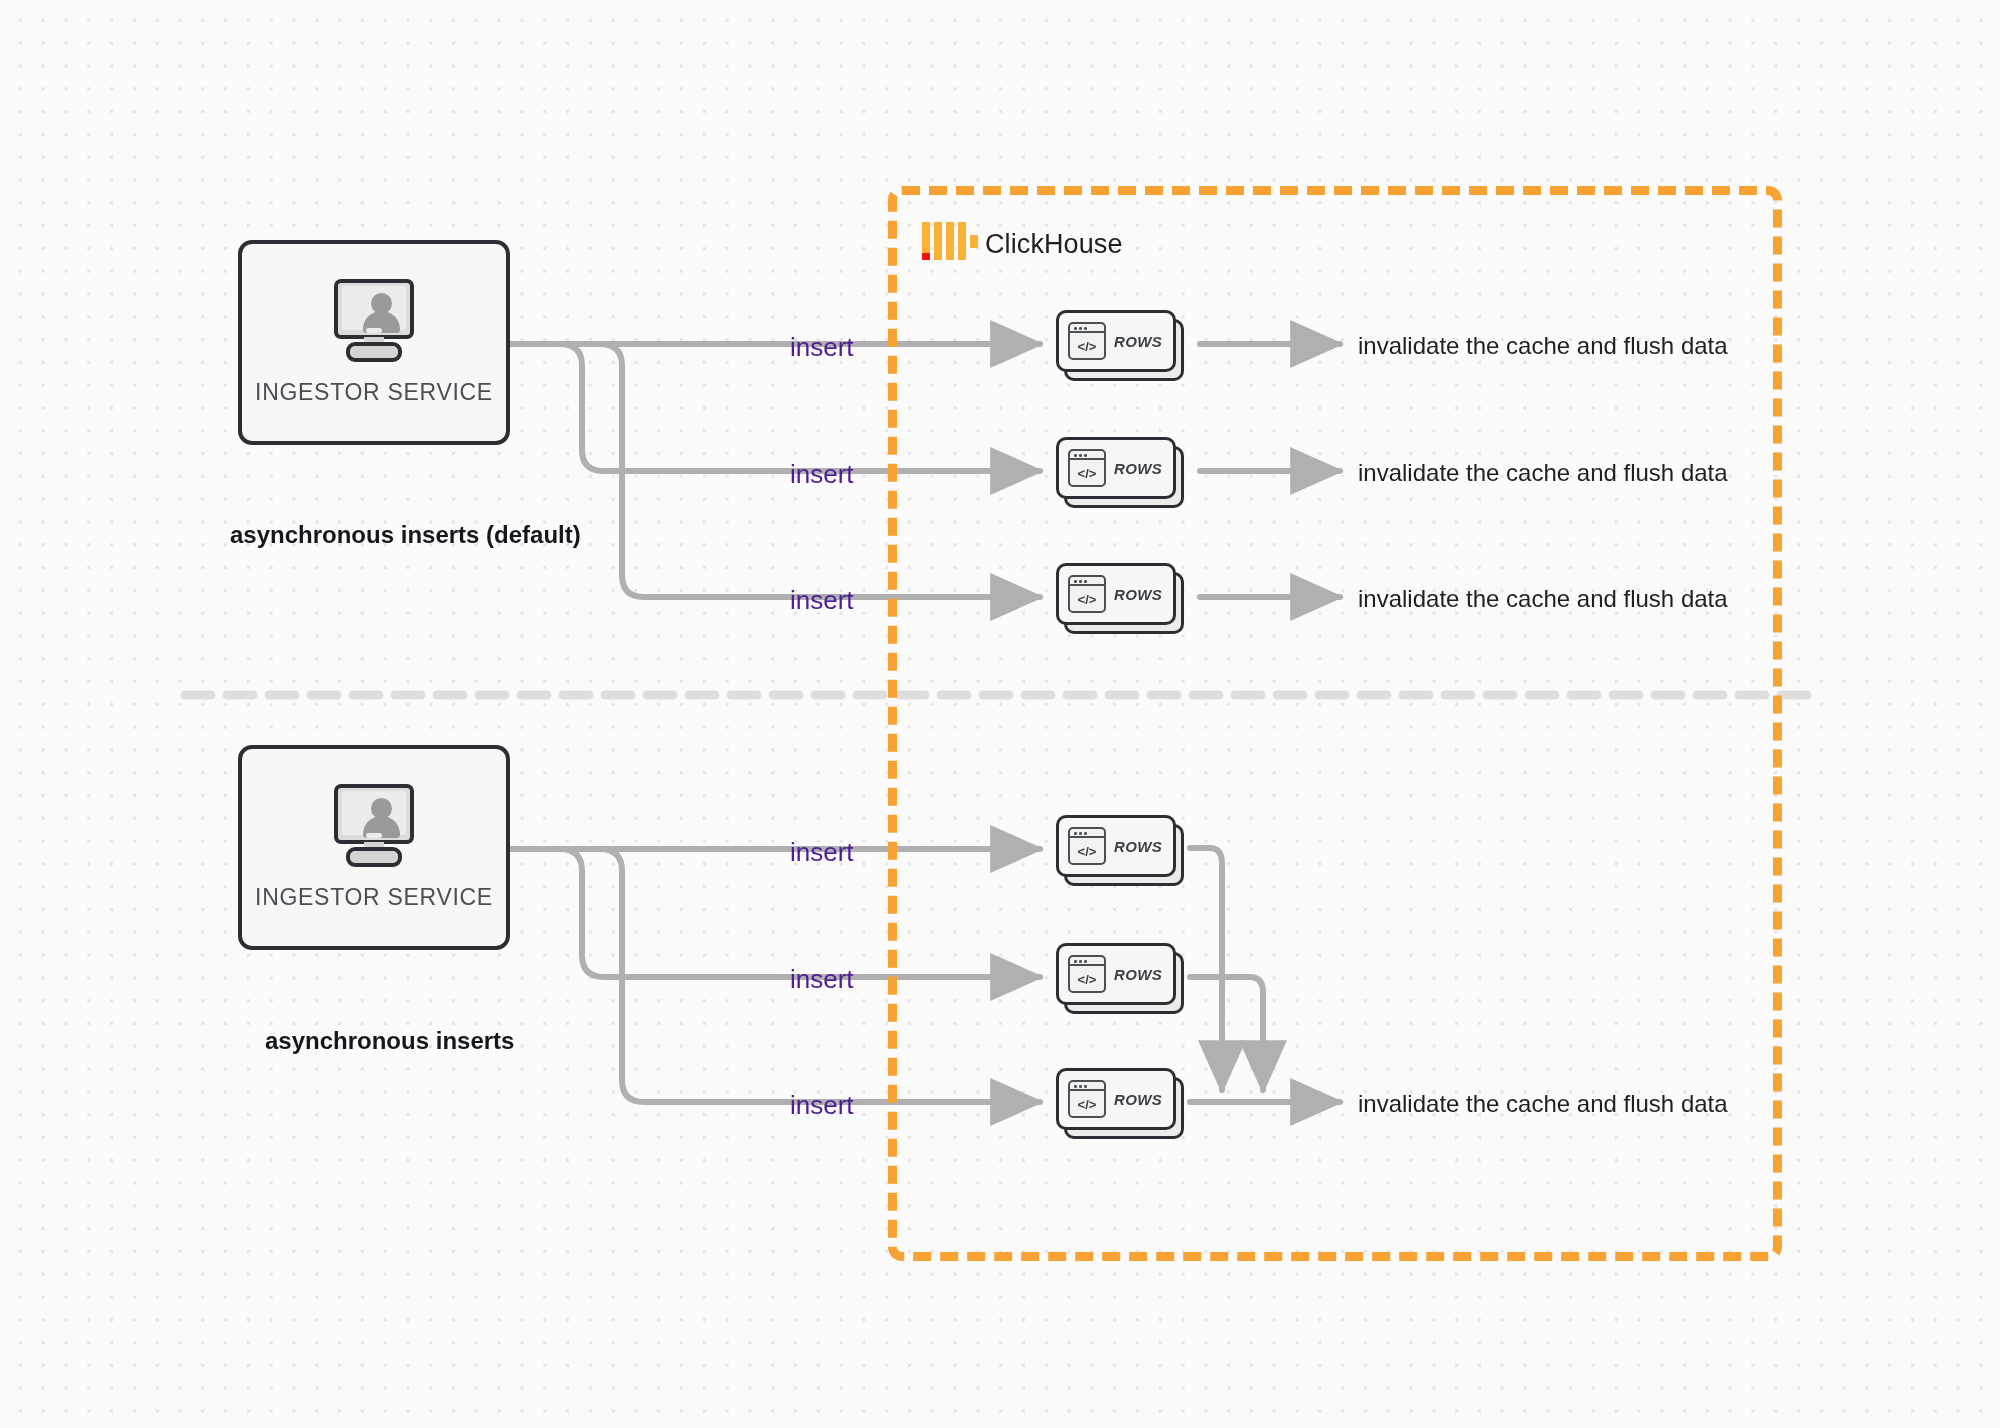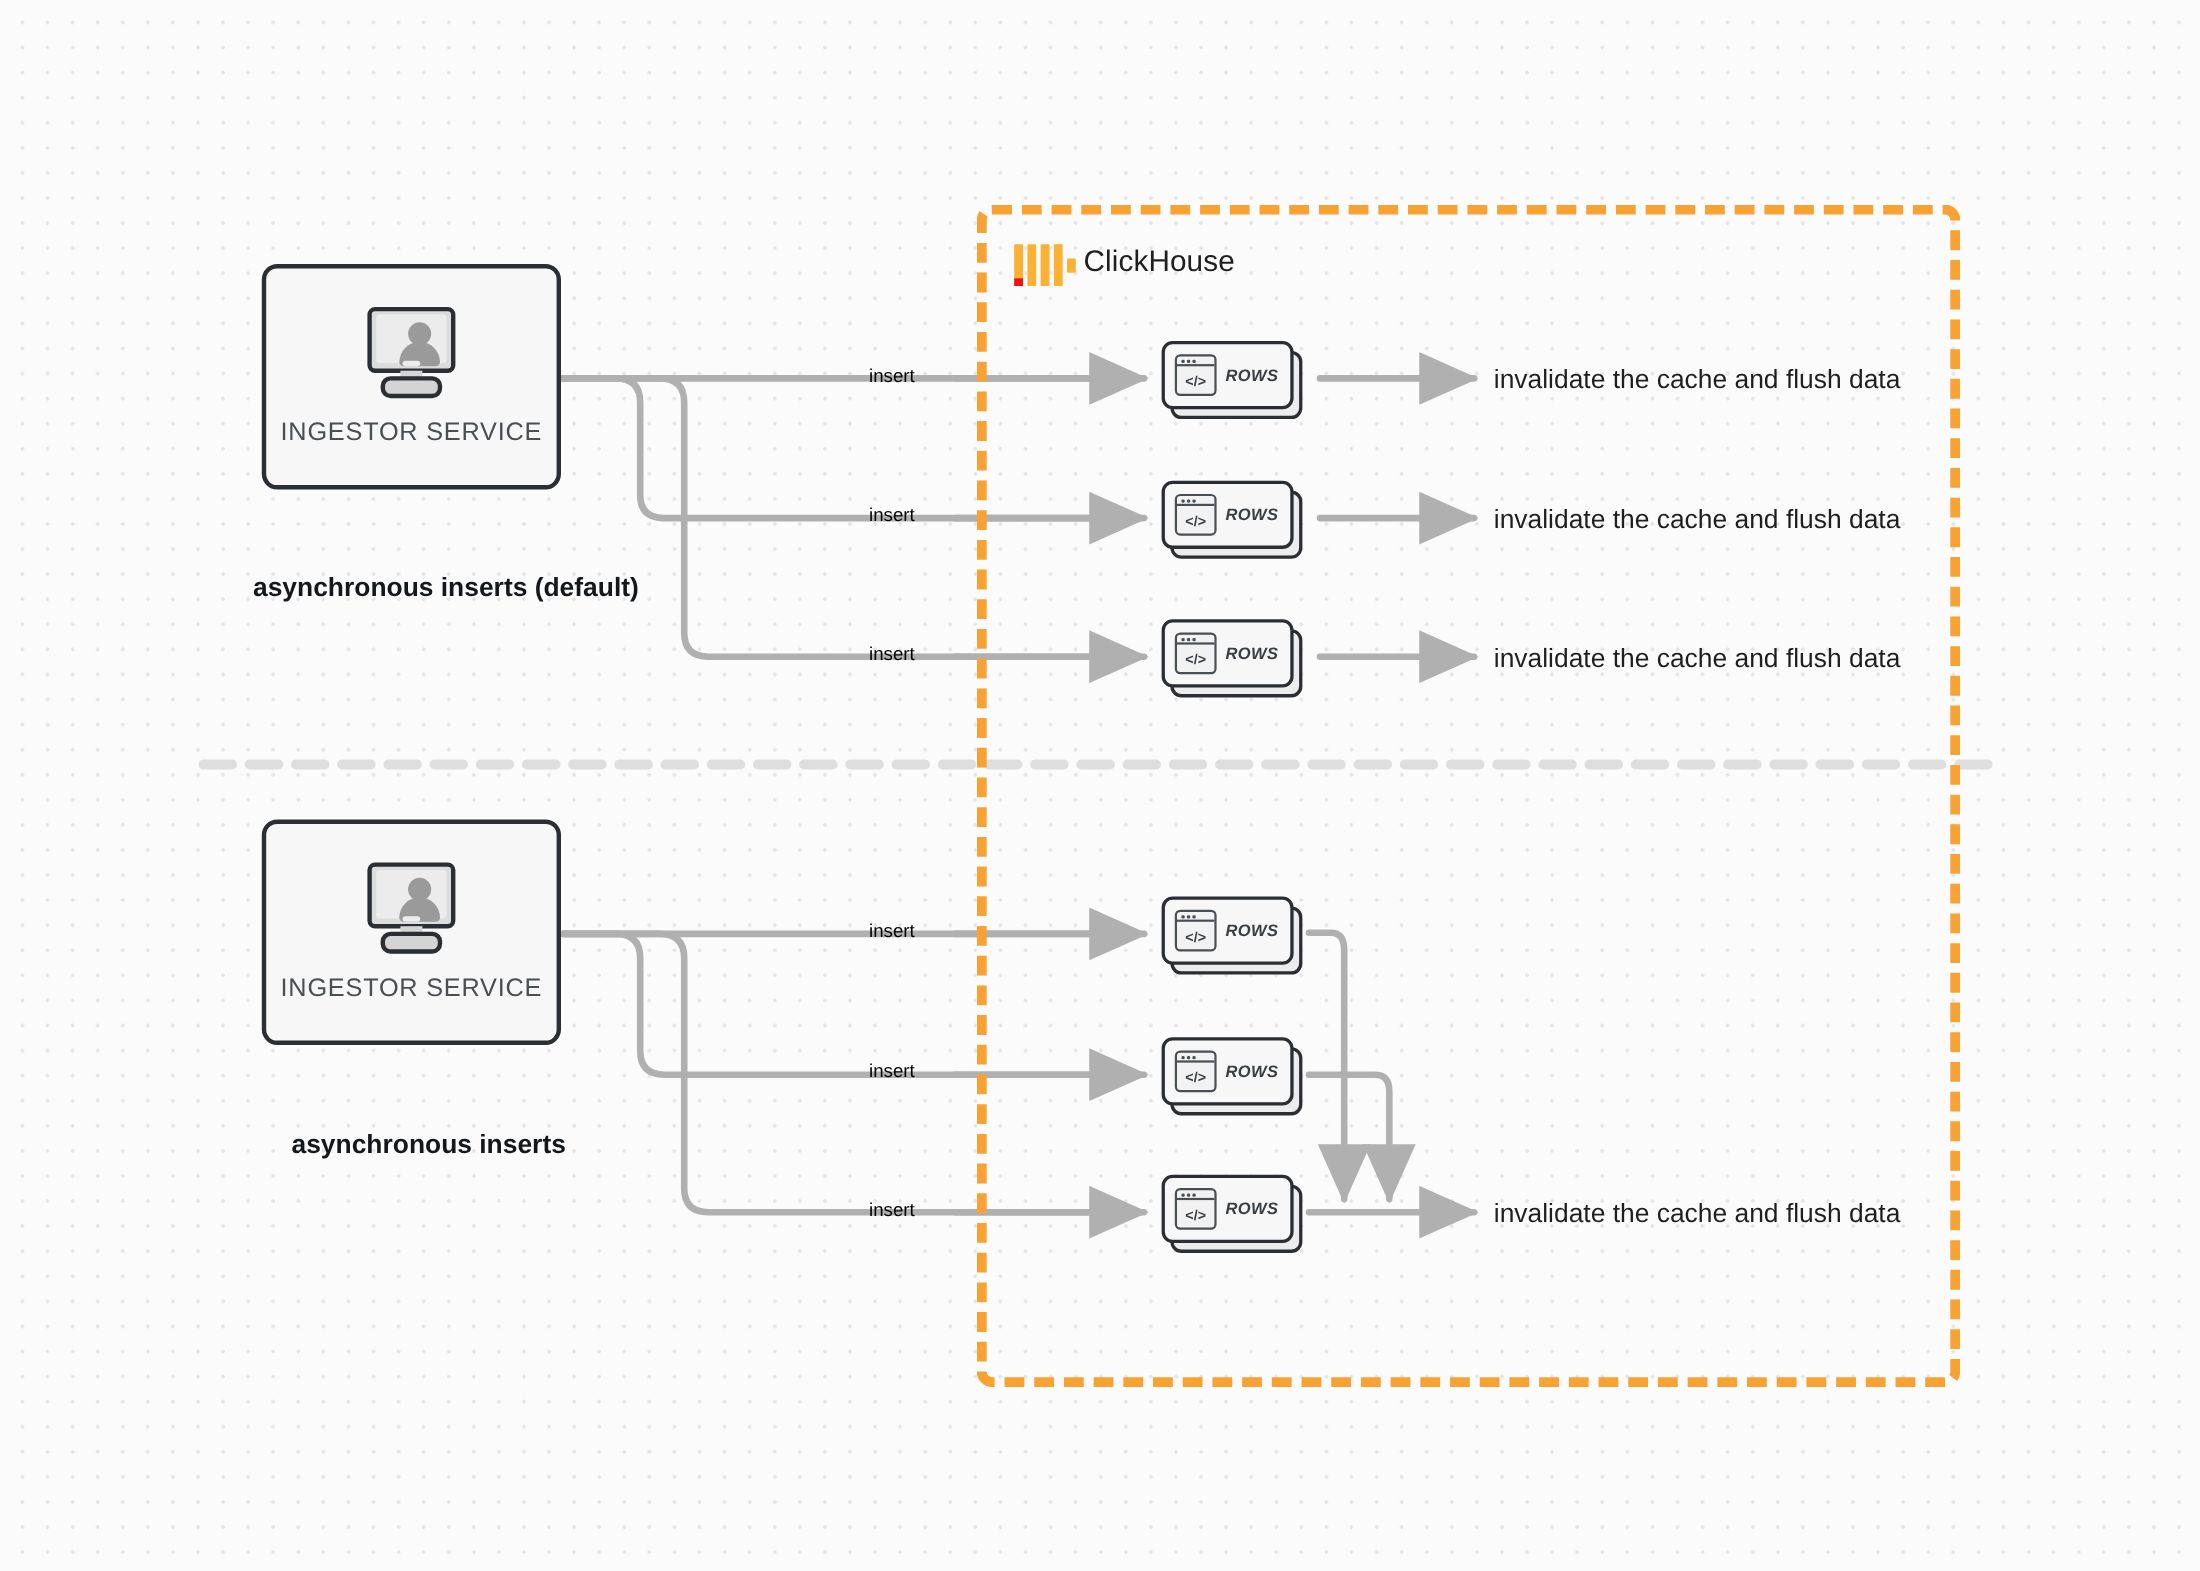--- a/index.html
+++ b/index.html
@@ -23,21 +23,21 @@
   
   .ch-boundary{
     position:absolute;
     left:888px;top:186px;width:894px;height:1075px;
     border:9px dashed #f7a233;
     border-radius:14px;
     box-sizing:border-box;
   }
   .ch-logo-wrap{
     position:absolute;left:922px;top:222px;
-    display:flex;align-items:flex-start;gap:18px;
+    display:flex;align-items:flex-end;gap:18px;
   }
   .ch-mark{position:relative;width:45px;height:38px;}
   .ch-mark i{position:absolute;bottom:0;width:7.5px;background:#fbb134;border-radius:1px;}
   .ch-mark i.b1{left:0px;height:38px;}
   .ch-mark i.b2{left:12px;height:38px;}
   .ch-mark i.b3{left:24px;height:38px;}
   .ch-mark i.b4{left:36px;height:38px;}
   .ch-mark .red{position:absolute;left:0px;bottom:0;width:7.5px;height:7px;background:#f21212;}
   .ch-mark .stub{position:absolute;left:48px;bottom:12px;width:7.5px;height:13px;background:#fbb134;border-radius:1px;}
   .ch-name{font-size:27px;color:#1f1f1f;letter-spacing:.1px;}
@@ -89,21 +89,21 @@
   .win-bar{position:absolute;left:0;top:0;right:0;height:9px;border-bottom:2px solid #4a4f54;box-sizing:border-box;}
   .win-bar b{position:absolute;top:3px;width:2.5px;height:2.5px;border-radius:50%;background:#4a4f54;}
   .win-bar b:nth-child(1){left:4px;}
   .win-bar b:nth-child(2){left:9px;}
   .win-bar b:nth-child(3){left:14px;}
   .win-code{position:absolute;left:0;right:0;top:10px;bottom:0;display:flex;align-items:center;justify-content:center;
     font-size:13px;color:#3a3f44;font-family:"Liberation Sans", sans-serif;font-weight:bold;}
   .rows-text{font-size:15px;font-style:italic;font-weight:bold;color:#3a3f44;letter-spacing:.4px;}
 
   
-  .insert-label{position:absolute;font-size:17px;color:#000000;}
+  .insert-label{position:absolute;font-size:26px;color:#4c1d95;}
   .flush-label{position:absolute;font-size:24px;color:#1f1f1f;white-space:nowrap;}
 </style>
 </head>
 <body>
 
 <div id="dot-grid"></div>
 
 <svg id="canvas" viewBox="0 0 2000 1428">
   <defs>
     <marker id="ah" markerWidth="9" markerHeight="8" refX="8.3" refY="4" orient="auto" markerUnits="strokeWidth">

